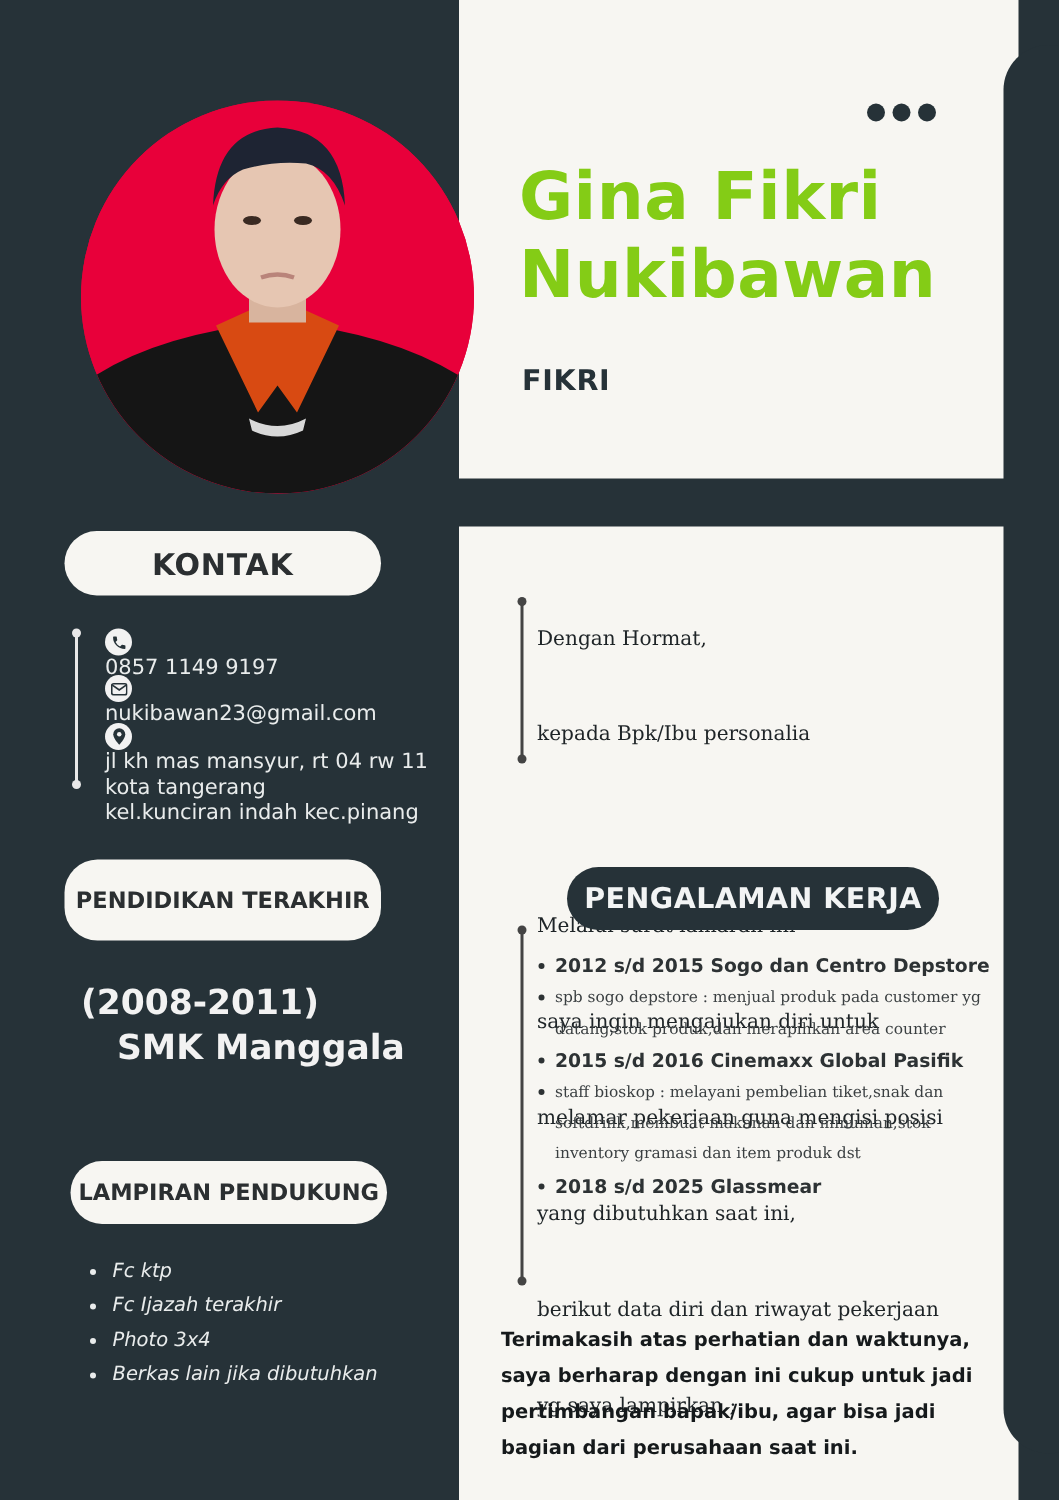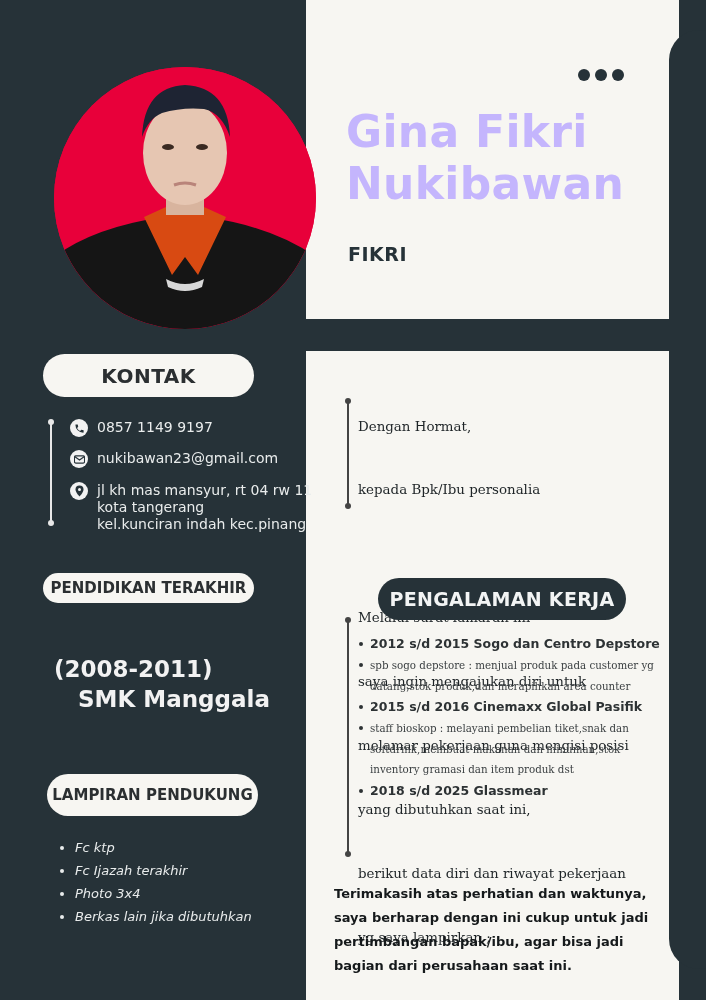--- a/index.html
+++ b/index.html
@@ -10,35 +10,35 @@
   #lower-panel { left:306px; top:351px; width:373px; height:649px; }
   #right-bar { left:669px; top:30px; width:60px; height:939px; background:#263238; border-radius:34px; }
   #dark-notch { left:0; top:0; width:306px; height:70px; background:#263238; }
 
   #photo { left:54px; top:67px; width:262px; height:262px; border-radius:50%; overflow:hidden; background:#e8003a; }
   #photo svg { display:block; }
 
   #dots { left:578px; top:69px; display:flex; gap:5px; }
   #dots span { width:12px; height:12px; border-radius:50%; background:#263238; display:block; }
 
-  #name { left:346px; top:106px; font-family:"DejaVu Sans", sans-serif; font-weight:bold; font-size:44px; line-height:52px; color:#c4b5fd; letter-spacing:0.3px; }
+  #name { left:346px; top:106px; font-family:"DejaVu Sans", sans-serif; font-weight:bold; font-size:44px; line-height:52px; color:#84cc16; letter-spacing:0.3px; }
   #nickname { left:348px; top:243px; font-size:19px; font-weight:bold; color:#263238; letter-spacing:0.5px; }
 
   .pill-light { background:#f7f6f2; color:#2b2f31; border-radius:22px; display:flex; align-items:center; justify-content:center; font-weight:bold;text-align:right; }
   #pill-kontak { left:43px; top:354px; width:211px; height:43px; font-size:20px; letter-spacing:0.5px; }
-  #pill-pendidikan { left:43px; top:573px; width:211px; height:30px; font-size:15px; }
+  #pill-pendidikan { left:43px; top:573px; width:211px; height:54px; font-size:15px; }
   #pill-lampiran { left:47px; top:774px; width:211px; height:42px; font-size:15px; }
 
   .vline-l { width:2px; background:#e8e8e8; }
   .vdot { width:6px; height:6px; border-radius:50%; }
   #kontak-line { left:50px; top:421px; height:102px; }
   #kontak-dot1 { left:48px; top:419px; background:#e8e8e8; }
   #kontak-dot2 { left:48px; top:520px; background:#e8e8e8; }
 
-  .contact { left:70px; display:flex; align-items:flex-start; color:#e9ecec; font-size:14px; line-height:17px; }
+  .contact { left:70px; display:flex; align-items:flex-start; color:#e9ecec; font-size:14px; line-height:17px;flex-direction:column; }
   .contact .ic { width:18px; height:18px; border-radius:50%; background:#f2f2f2; display:flex; align-items:center; justify-content:center; margin-right:9px; flex:none; }
   #contact-phone { top:419px; }
   #contact-email { top:450px; }
   #contact-addr { top:482px; }
 
   #edu-years { left:54px; top:654px; color:#f2f2f2; font-weight:bold; font-size:23px; line-height:30px; }
   #edu-school { left:54px; top:684px; color:#f2f2f2; font-weight:bold; font-size:23px; line-height:30px;margin-left:24px; }
 
   #lampiran-list { left:60px; top:836px; color:#e9ecec; font-size:13px; line-height:23px; margin:0; padding:0; list-style:none;font-style:italic; }
   #lampiran-list li { display:flex; align-items:center; }

